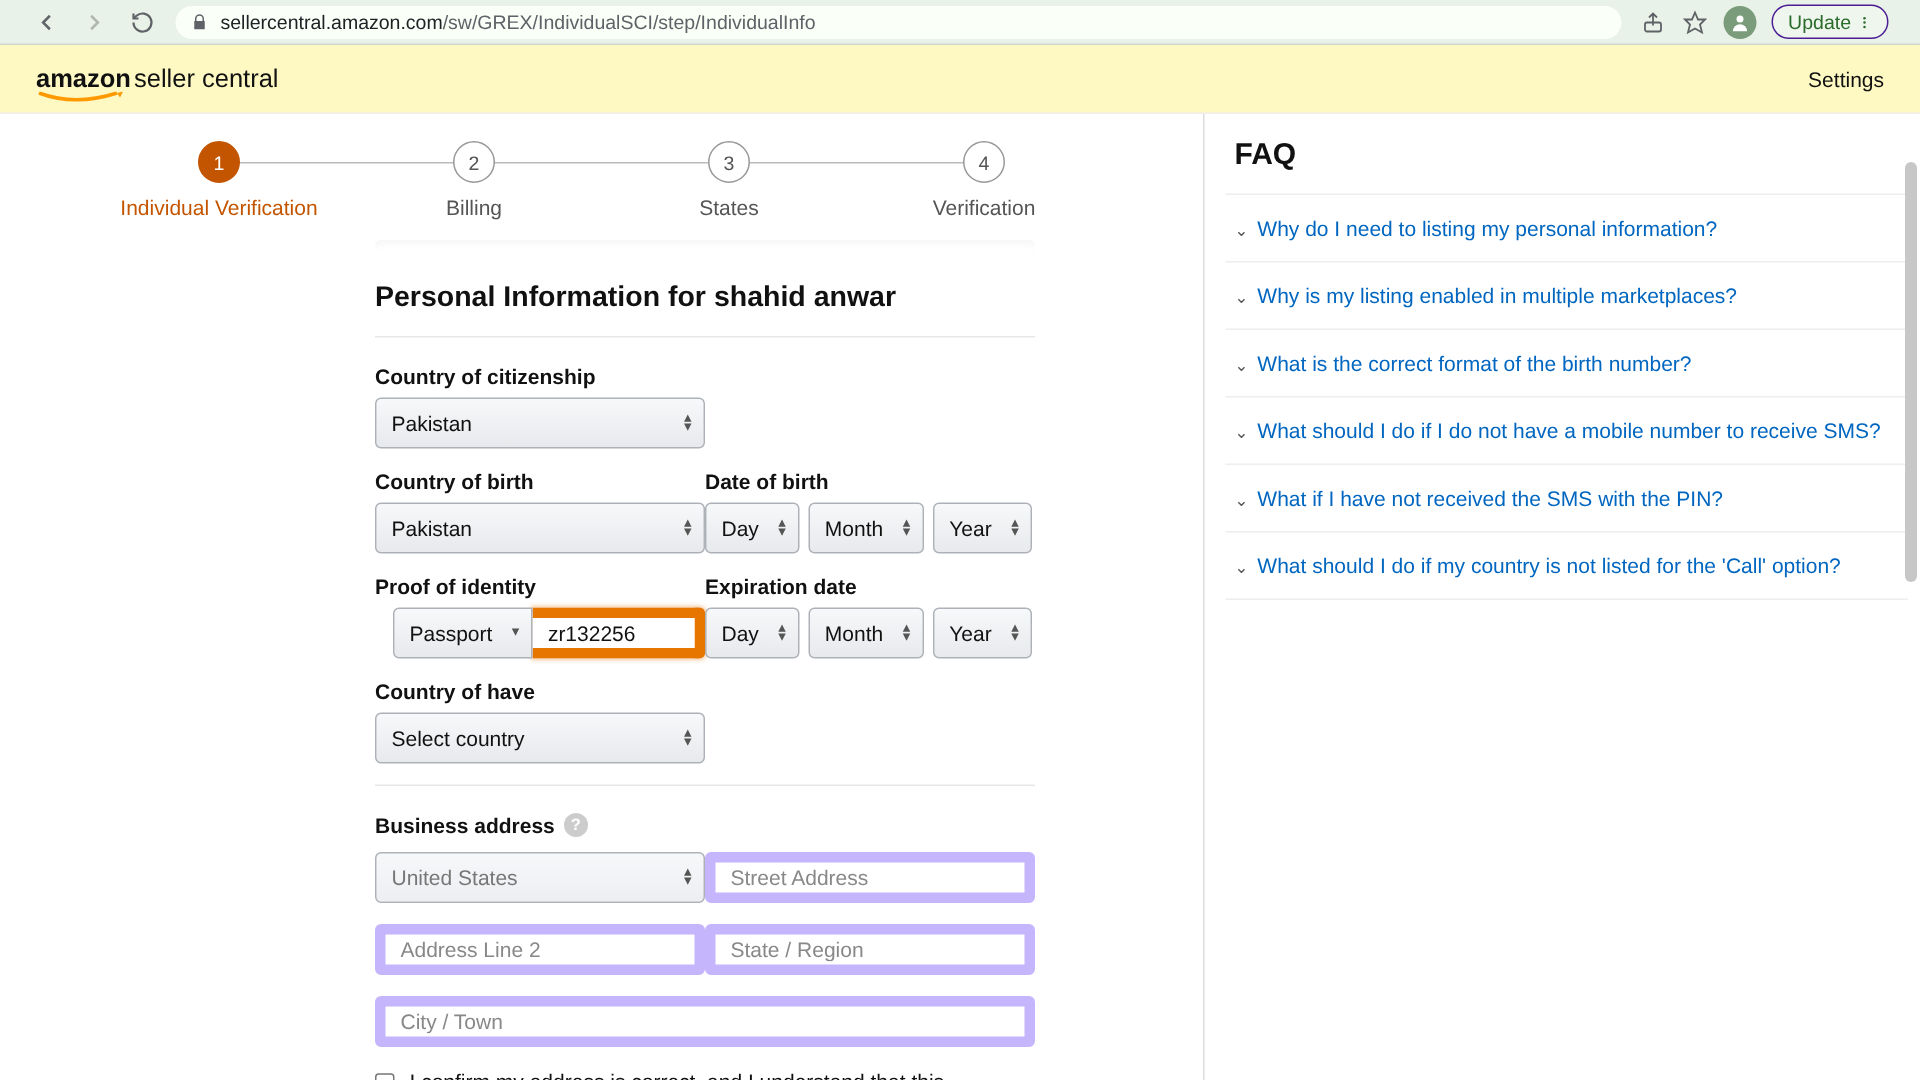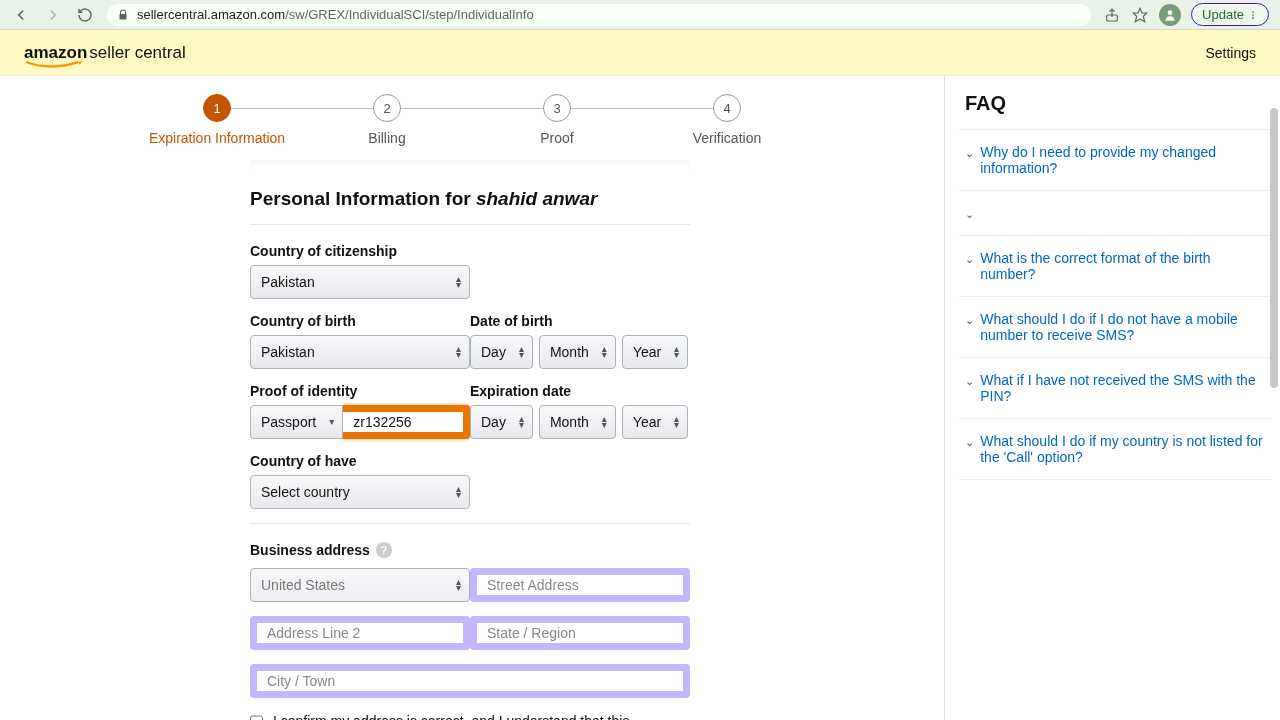--- a/index.html
+++ b/index.html
@@ -1,19 +1,19 @@
 <!DOCTYPE html>
 <html><head>
 <meta charset="utf-8">
 <style>
   * { box-sizing: border-box; margin: 0; padding: 0; }
   body { font-family: "Amazon Ember", Arial, sans-serif; background: #fff; color: #111; font-size: 14px; width: 1280px; height: 720px; overflow: hidden; }
 
   
-  .browser-bar { height: 30px; background: #e8f2e8; display: flex; align-items: center; padding: 0 11px; gap: 12px; border-bottom: 1px solid #d0d8d0; }
+  .browser-bar { height: 30px; background: #e8f2e8; display: flex; align-items: center; padding: 0 21px; gap: 12px; border-bottom: 1px solid #d0d8d0; }
   .nav-btn { width: 20px; height: 20px; display: flex; align-items: center; justify-content: center; color: #5f6368; cursor: pointer; }
   .nav-btn.disabled { color: #b0b5b0; }
   .url-bar { flex: 1; height: 22px; background: #fafff8; border-radius: 11px; display: flex; align-items: center; padding: 0 10px; gap: 8px; color: #3c4043; font-size: 13px; }
   .lock-icon { width: 12px; height: 12px; }
   .url-text { color: #202124; }
   .url-path { color: #5f6368; }
   .chrome-right { display: flex; align-items: center; gap: 10px; }
   .chrome-icon { width: 18px; height: 18px; color: #5f6368; display:flex; align-items:center; justify-content:center; }
   .avatar-chip { width: 22px; height: 22px; border-radius: 50%; background: #7a9c7a; display:flex; align-items:center; justify-content:center; }
   .update-pill { border: 1px solid #4c1d95; color: #2b6b2b; background:#eef6ee; border-radius: 14px; padding: 3px 10px; font-size: 13px; display:flex; align-items:center; gap:4px; }
@@ -21,37 +21,37 @@
   
   .site-header { height: 46px; display:flex; align-items:center; justify-content:space-between; padding: 0 24px; border-bottom: 1px solid #eee; background:#fef9c3; }
   .logo { display:flex; align-items:baseline; gap:2px; font-weight:bold; font-size: 17px; color:#111; }
   .logo .amz { position: relative; }
   .logo .smile { position:absolute; left: 0; bottom: -6px; width: 58px; height: 8px; }
   .settings-link { color:#111; font-size:14px; cursor:pointer; }
 
   
   .page { display:flex; height: calc(720px - 30px - 46px); }
   .main { flex: 1; padding: 18px 30px 0 30px; overflow:hidden; }
-  .sidebar { width: 336px; border-left: 1px solid #ddd; padding: 16px 8px 0 14px; background:#fff; }
+  .sidebar { width: 478px; border-left: 1px solid #ddd; padding: 16px 8px 0 14px; background:#fff; }
 
   
   .stepper { display:flex; align-items:flex-start; justify-content:center; gap: 0; margin: 0 auto 20px auto; width: 720px; }
   .step { display:flex; flex-direction:column; align-items:center; width: 170px; position:relative; }
   .step-circle { width: 28px; height:28px; border-radius:50%; border:1px solid #999; background:#fff; color:#555; display:flex; align-items:center; justify-content:center; font-size:13px; z-index:2; }
   .step.active .step-circle { background:#c45500; border-color:#c45500; color:#fff; }
   .step-label { margin-top:8px; font-size:14px; color:#555; }
   .step.active .step-label { color:#c45500; }
   .step-line { position:absolute; top:14px; left:50%; width:100%; height:1px; background:#bbb; z-index:1; }
   .step:last-child .step-line { display:none; }
 
   
   .form-wrap { width: 440px; margin: 0 auto 0 220px; }
   .card-shadow { height: 10px; margin: -6px 0 18px 0; box-shadow: 0 6px 8px -6px rgba(0,0,0,0.18) inset; opacity:.4; border-radius:4px; }
   .section-title { font-size: 19px; margin-bottom: 14px; }
-  .section-title .name { font-weight:700;font-style:italic; }
+  .section-title .name { font-weight:700; }
   .divider { height:1px; background:#e7e7e7; margin: 10px 0 18px 0; }
 
   .field-label { font-weight:700; font-size:14px; margin-bottom:6px; display:block; }
   .row { display:flex; gap:0; margin-bottom:14px; }
   .col { flex:1; }
   .select { position:relative; width:100%; height:34px; border:1px solid #adb1b8; border-radius:4px; background: linear-gradient(#f7f8fa,#e7e9ec); padding: 0 26px 0 10px; display:flex; align-items:center; font-size:14px; color:#111; cursor:pointer; }
   .select.disabled { color:#777; background:linear-gradient(#f7f8fa,#eceef1); }
   .select .caret { position:absolute; right:8px; top:50%; transform:translateY(-50%); font-size:10px; color:#555; display:flex; flex-direction:column; line-height:6px; }
   .select.small { width:auto; padding-right:26px; }
   .select.narrow { min-width:58px; }
@@ -147,31 +147,31 @@
   <span class="settings-link">Settings</span>
 </div>
 
 <div class="page page-rel">
   <div class="main">
 
     <div class="stepper">
       <div class="step active">
         <div class="step-circle">1</div>
         <div class="step-line"></div>
-        <div class="step-label">Expiration Information</div>
+        <div class="step-label">Individual Verification</div>
       </div>
       <div class="step">
         <div class="step-circle">2</div>
         <div class="step-line"></div>
         <div class="step-label">Billing</div>
       </div>
       <div class="step">
         <div class="step-circle">3</div>
         <div class="step-line"></div>
-        <div class="step-label">Proof</div>
+        <div class="step-label">States</div>
       </div>
       <div class="step">
         <div class="step-circle">4</div>
         <div class="step-label">Verification</div>
       </div>
     </div>
 
     <div class="form-wrap">
       <div class="card-shadow"></div>
 
@@ -215,21 +215,21 @@
                 <span class="caret">▴<br>▾</span>
               </div>
           </div>
         </div>
       </div>
 
       <div class="row">
         <div class="col">
           <label class="field-label">Proof of identity</label>
           <div style="display:flex; gap:0;">
-            <div class="select" style="width:96px; border-top-right-radius:0; border-bottom-right-radius:0;">
+            <div class="select" style="width:96px; border-top-right-radius:0; border-bottom-right-radius:0;margin-left:12px;">
               <span>Passport</span>
               <span class="caret">▾</span>
             </div>
             <input class="input highlight" style="border-top-left-radius: 0px; border-bottom-left-radius: 0px; border-left: none;" value="zr132256">
           </div>
         </div>
         <div class="col">
           <label class="field-label">Expiration date</label>
           <div class="date-group">
             <div class="select small narrow">
@@ -289,24 +289,25 @@
         <input type="checkbox" style="">
         <span>I confirm my address is correct, and I understand that this information cannot be changed till address verification is completed.</span>
       </div>
     </div>
   </div>
 
   <div class="sidebar">
     <div class="faq-title">FAQ</div>
     <div class="faq-item">
         <span class="faq-caret">⌄</span>
-        <span class="faq-link">Why do I need to provide my changed information?</span>
-      </div>
-    <div class="faq-item">
-        <span class="faq-caret">⌄</span>
+        <span class="faq-link">Why do I need to listing my personal information?</span>
+      </div>
+    <div class="faq-item">
+        <span class="faq-caret">⌄</span>
+        <span class="faq-link">Why is my listing enabled in multiple marketplaces?</span>
       </div>
     <div class="faq-item">
         <span class="faq-caret">⌄</span>
         <span class="faq-link">What is the correct format of the birth number?</span>
       </div>
     <div class="faq-item">
         <span class="faq-caret">⌄</span>
         <span class="faq-link">What should I do if I do not have a mobile number to receive SMS?</span>
       </div>
     <div class="faq-item">

